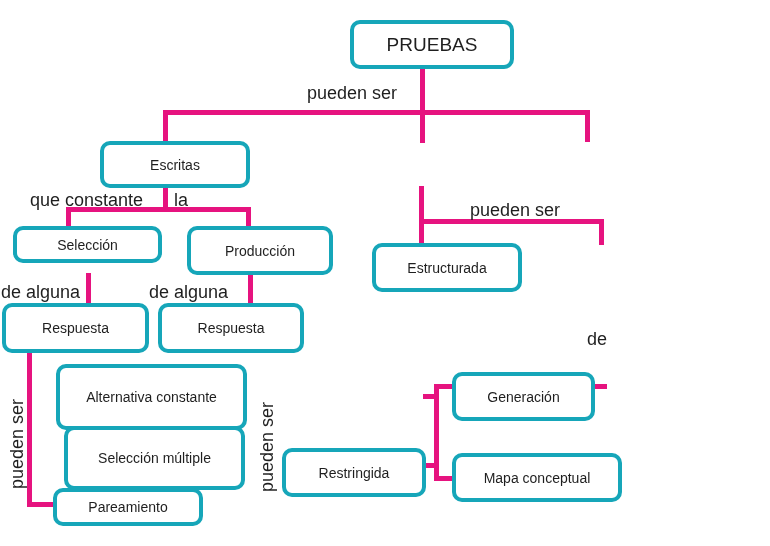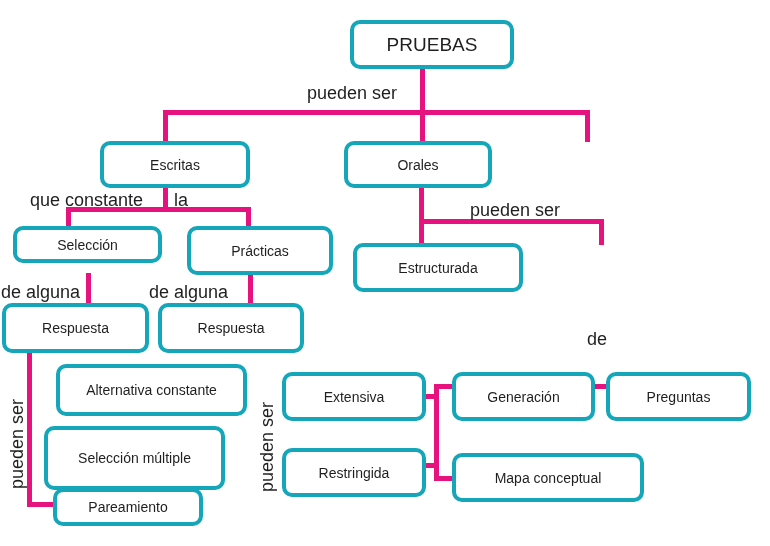--- a/index.html
+++ b/index.html
@@ -76,40 +76,37 @@
 
   <div class="line" style="left:434px;top:384px;width:5px;height:97px"></div>
   <div class="line" style="left:423px;top:394px;width:11px;height:5px"></div>
   <div class="line" style="left:423px;top:463px;width:11px;height:5px"></div>
   <div class="line" style="left:434px;top:384px;width:20px;height:5px"></div>
   <div class="line" style="left:434px;top:476px;width:20px;height:5px"></div>
   <div class="line" style="left:593px;top:384px;width:14px;height:5px"></div>
 
   <div class="node" style="left:350px;top:20px;width:164px;height:49px;font-size:19px">PRUEBAS</div>
   <div class="node" style="left:100px;top:141px;width:150px;height:47px">Escritas</div>
-  <div class="node" style="left:344px;top:141px;width:148px;height:47px">Orales</div>
 
   <div class="node" style="left:13px;top:226px;width:149px;height:37px">Selección</div>
-  <div class="node" style="left:187px;top:226px;width:146px;height:49px">Prácticas</div>
+  <div class="node" style="left:187px;top:226px;width:146px;height:49px">Producción</div>
 
-  <div class="node" style="left:353px;top:243px;width:170px;height:49px">Estructurada</div>
+  <div class="node" style="left:372px;top:243px;width:150px;height:49px">Estructurada</div>
 
   <div class="node" style="left:2px;top:303px;width:147px;height:50px">Respuesta</div>
   <div class="node" style="left:158px;top:303px;width:146px;height:50px">Respuesta</div>
 
-  <div class="node" style="left:56px;top:364px;width:191px;height:52px">Alternativa constante</div>
-  <div class="node" style="left:44px;top:426px;width:181px;height:64px">Selección múltiple</div>
+  <div class="node" style="left:56px;top:364px;width:191px;height:66px">Alternativa constante</div>
+  <div class="node" style="left:64px;top:426px;width:181px;height:64px">Selección múltiple</div>
   <div class="node" style="left:53px;top:488px;width:150px;height:38px">Pareamiento</div>
 
-  <div class="node" style="left:282px;top:372px;width:144px;height:49px">Extensiva</div>
   <div class="node" style="left:452px;top:372px;width:143px;height:49px">Generación</div>
 
   <div class="node" style="left:282px;top:448px;width:144px;height:49px">Restringida</div>
-  <div class="node" style="left:606px;top:372px;width:145px;height:49px">Preguntas</div>
-  <div class="node" style="left:452px;top:453px;width:192px;height:49px">Mapa conceptual</div>
+  <div class="node" style="left:452px;top:453px;width:170px;height:49px">Mapa conceptual</div>
 
   <div class="elabel" style="left:307px;top:83px">pueden ser</div>
   <div class="elabel" style="left:30px;top:190px">que constante</div>
   <div class="elabel" style="left:174px;top:190px">la</div>
   <div class="elabel" style="left:1px;top:282px">de alguna</div>
   <div class="elabel" style="left:149px;top:282px">de alguna</div>
   <div class="elabel" style="left:470px;top:200px">pueden ser</div>
   <div class="elabel" style="left:587px;top:329px">de</div>
   <div class="elabel vlabel" style="left:-28px;top:434px">pueden ser</div>
   <div class="elabel vlabel" style="left:222px;top:437px">pueden ser</div>

